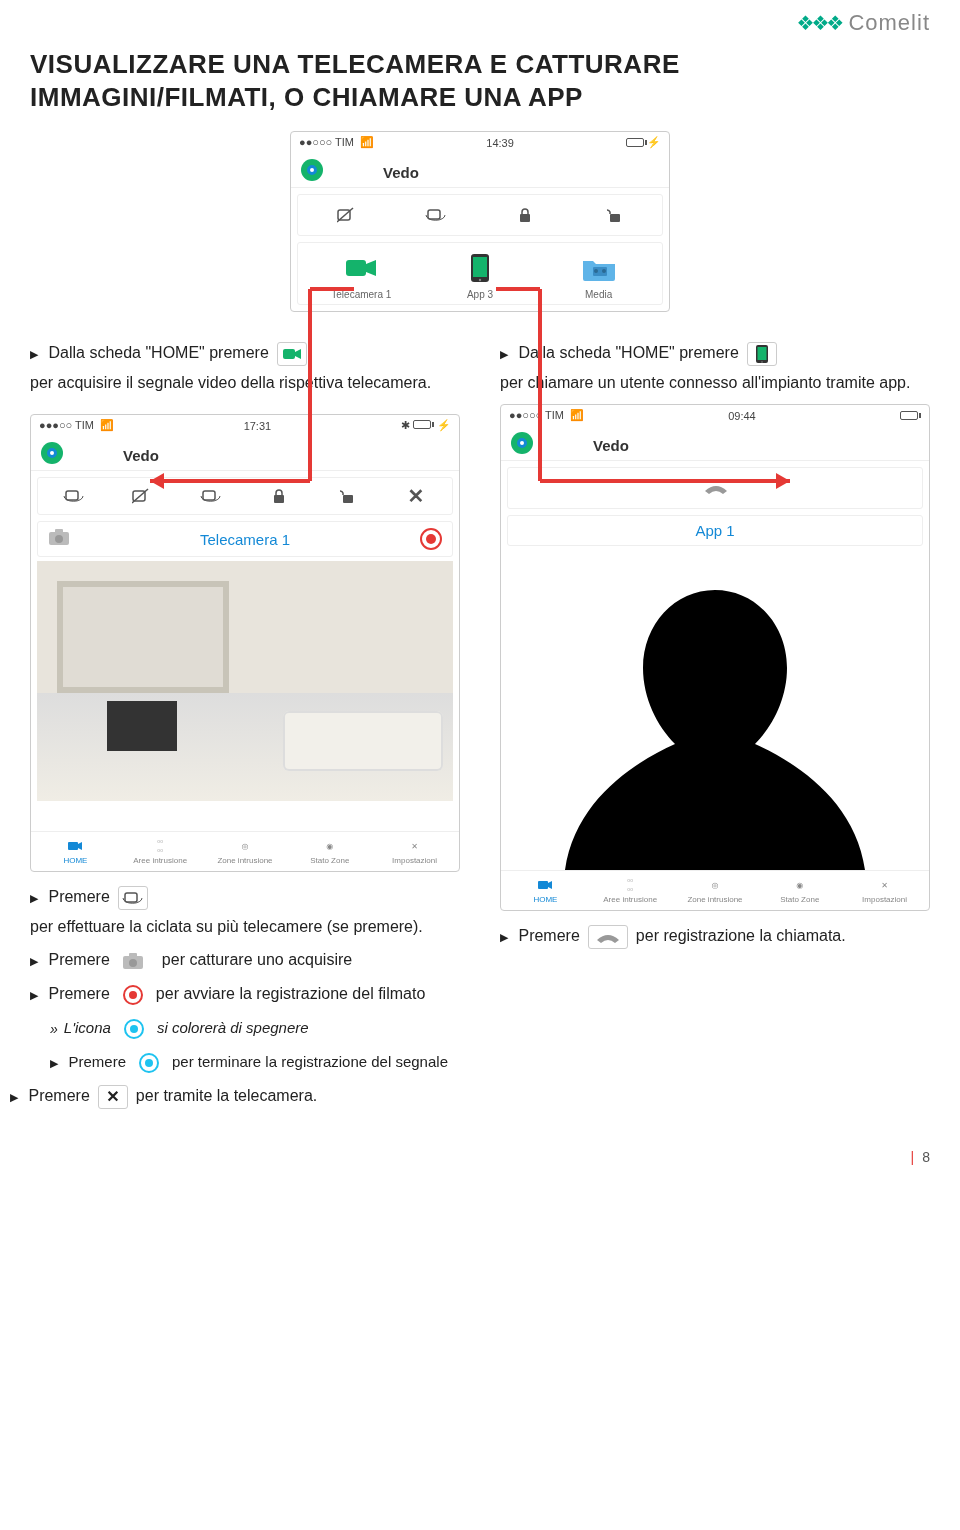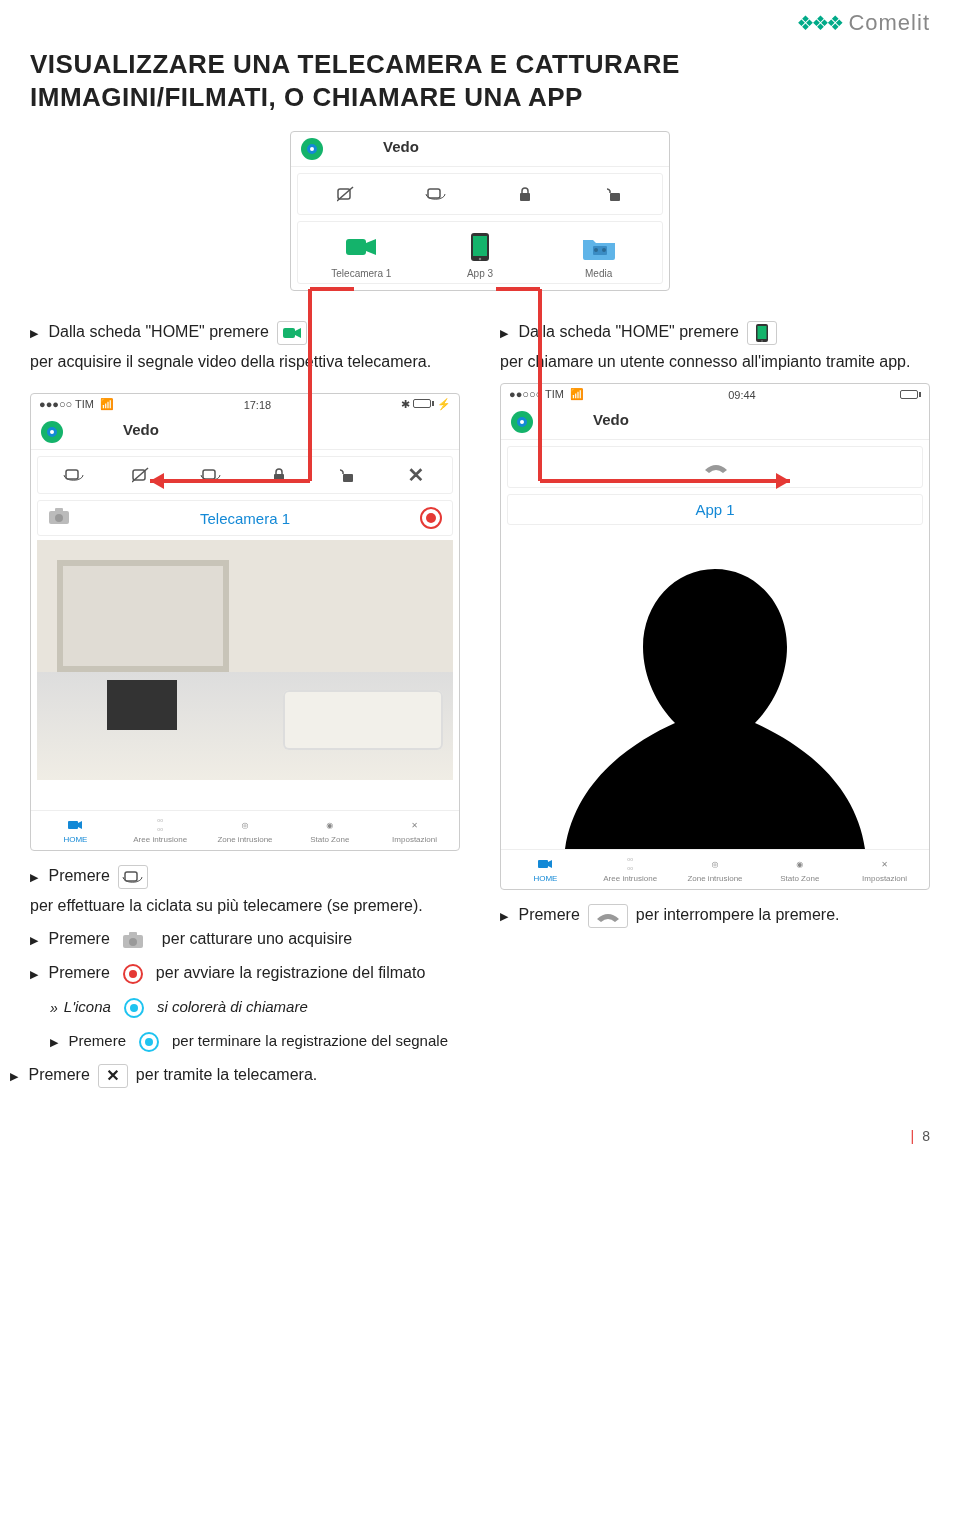--- a/index.html
+++ b/index.html
@@ -5,21 +5,21 @@
   * { box-sizing: border-box; margin: 0; padding: 0; }
   body { font-family: Arial, Helvetica, sans-serif; background: #fff; width: 960px; padding: 10px 30px 20px 30px; color: #222; }
   .logo-row { text-align: right; margin-bottom: 12px; }
   .logo { font-size: 22px; color: #888; font-weight: 500; letter-spacing: 1px; }
   .logo-mark { color: #0a8; font-size: 20px; letter-spacing: -3px; }
   h1.section-title { font-size: 26px; font-weight: 800; letter-spacing: 0.5px; line-height: 1.25; margin-bottom: 18px; }
   
   
   .phone { background: #fff; border: 1px solid #ccc; border-radius: 4px; font-size: 12px; color: #333; }
   .statusbar { display: flex; justify-content: space-between; align-items: center; padding: 4px 8px; font-size: 11px; color: #444; }
-  .titlebar { display: flex; align-items: flex-start; padding: 6px 10px; border-bottom: 1px solid #eee; }
+  .titlebar { display: flex; align-items: flex-end; padding: 6px 10px; border-bottom: 1px solid #eee; }
   .eye-icon { width: 22px; height: 22px; border-radius: 50%; background: #14b36b; display: flex; align-items: center; justify-content: center; margin-right: 60px; }
   .eye-inner { width: 10px; height: 10px; border-radius: 50%; background: #fff; border: 3px solid #1489d6; }
   .titlebar .title { font-weight: 700; font-size: 15px; }
   .toolbar { display: flex; justify-content: space-around; padding: 10px 4px; border: 1px solid #eee; margin: 6px; border-radius: 3px; }
   .toolbar .tbtn { width: 24px; height: 20px; display: flex; align-items: center; justify-content: center; color: #555; font-size: 16px; }
   
   .icon-row { display: flex; justify-content: space-around; padding: 10px 4px 4px 4px; border: 1px solid #eee; margin: 6px; border-radius: 3px; position: relative; }
   .icon-cell { display: flex; flex-direction: column; align-items: center; font-size: 10px; color: #666; width: 80px; }
   .icon-cell .ic { width: 36px; height: 30px; margin-bottom: 6px; display: flex; align-items: center; justify-content: center; }
   
@@ -75,20 +75,25 @@
 <body>
 
 <div class="logo-row">
   <span class="logo"><span class="logo-mark">❖❖❖</span> <span>Comelit</span></span>
 </div>
 
 <h1 class="section-title">VISUALIZZARE UNA TELECAMERA E CATTURARE IMMAGINI/FILMATI, O CHIAMARE UNA APP</h1>
 
 <div class="top-phone-wrap">
   <div class="phone" style="width:380px;">
+    <div class="statusbar">
+      <span>●●○○○ <span>TIM</span> &nbsp;📶</span>
+      <span>14:39</span>
+      <span class="battery"><span class="battery-body"><span class="battery-fill" style="width:55%"></span></span><span class="battery-tip"></span> ⚡</span>
+    </div>
     <div class="titlebar">
       <span class="eye-icon">
           <span class="eye-inner"></span>
         </span>
       <span class="title">Vedo</span>
     </div>
     <div class="toolbar">
       <span class="tbtn">
           <svg width="20" height="16">
             <rect x="1" y="3" width="12" height="10" rx="2" fill="none" stroke="#555" stroke-width="1.5"></rect>
@@ -174,21 +179,21 @@
             <rect x="1" y="2" width="12" height="10" rx="2" fill="#14b36b"></rect>
             <polygon points="13,5 19,2 19,12 13,9" fill="#14b36b"></polygon>
           </svg>
         </span>
       <span>per acquisire il segnale video della rispettiva telecamera.</span>
     </div>
 
     <div class="phone" style="width:100%; margin-top:20px;">
       <div class="statusbar">
         <span>●●●○○ <span>TIM</span> &nbsp;📶</span>
-        <span>17:18</span>
+        <span>17:31</span>
         <span>✱ <span class="battery">
               <span class="battery-body"><span class="battery-fill" style="width:60%"></span></span>
               <span class="battery-tip"></span>
             </span> ⚡</span>
       </div>
       <div class="titlebar">
         <span class="eye-icon">
             <span class="eye-inner"></span>
           </span>
         <span class="title">Vedo</span>
@@ -311,21 +316,21 @@
     <div class="sub-list">
       <div class="instr italic">
         <span style="margin-top:3px; font-size:14px;">»</span>
         <span>L'icona</span>
         <span class="inline-icon-box noborder">
             <svg width="22" height="22">
               <circle cx="11" cy="11" r="9" fill="none" stroke="#1ec3f0" stroke-width="2"></circle>
               <circle cx="11" cy="11" r="4" fill="#1ec3f0"></circle>
             </svg>
           </span>
-        <span>si colorerà di chiamare</span>
+        <span>si colorerà di spegnere</span>
       </div>
       <div class="instr">
         <span class="tri">▶</span>
         <span>Premere</span>
         <span class="inline-icon-box noborder">
             <svg width="22" height="22">
               <circle cx="11" cy="11" r="9" fill="none" stroke="#1ec3f0" stroke-width="2"></circle>
               <circle cx="11" cy="11" r="4" fill="#1ec3f0"></circle>
             </svg>
           </span>
@@ -415,20 +420,20 @@
 
     <div style="height:14px"></div>
     <div class="instr">
       <span class="tri">▶</span>
       <span>Premere</span>
       <span class="inline-icon-box" style="width:40px;">
           <svg width="26" height="14">
             <path d="M2 10 Q13 0 24 10 L20 13 Q13 7 6 13 Z" fill="#999"></path>
           </svg>
         </span>
-      <span>per interrompere la premere.</span>
+      <span>per registrazione la chiamata.</span>
     </div>
   </div>
 </div>
 
 <div class="page-footer">
   <span class="bar">|</span><span>8</span>
 </div>
 
 </body></html>

